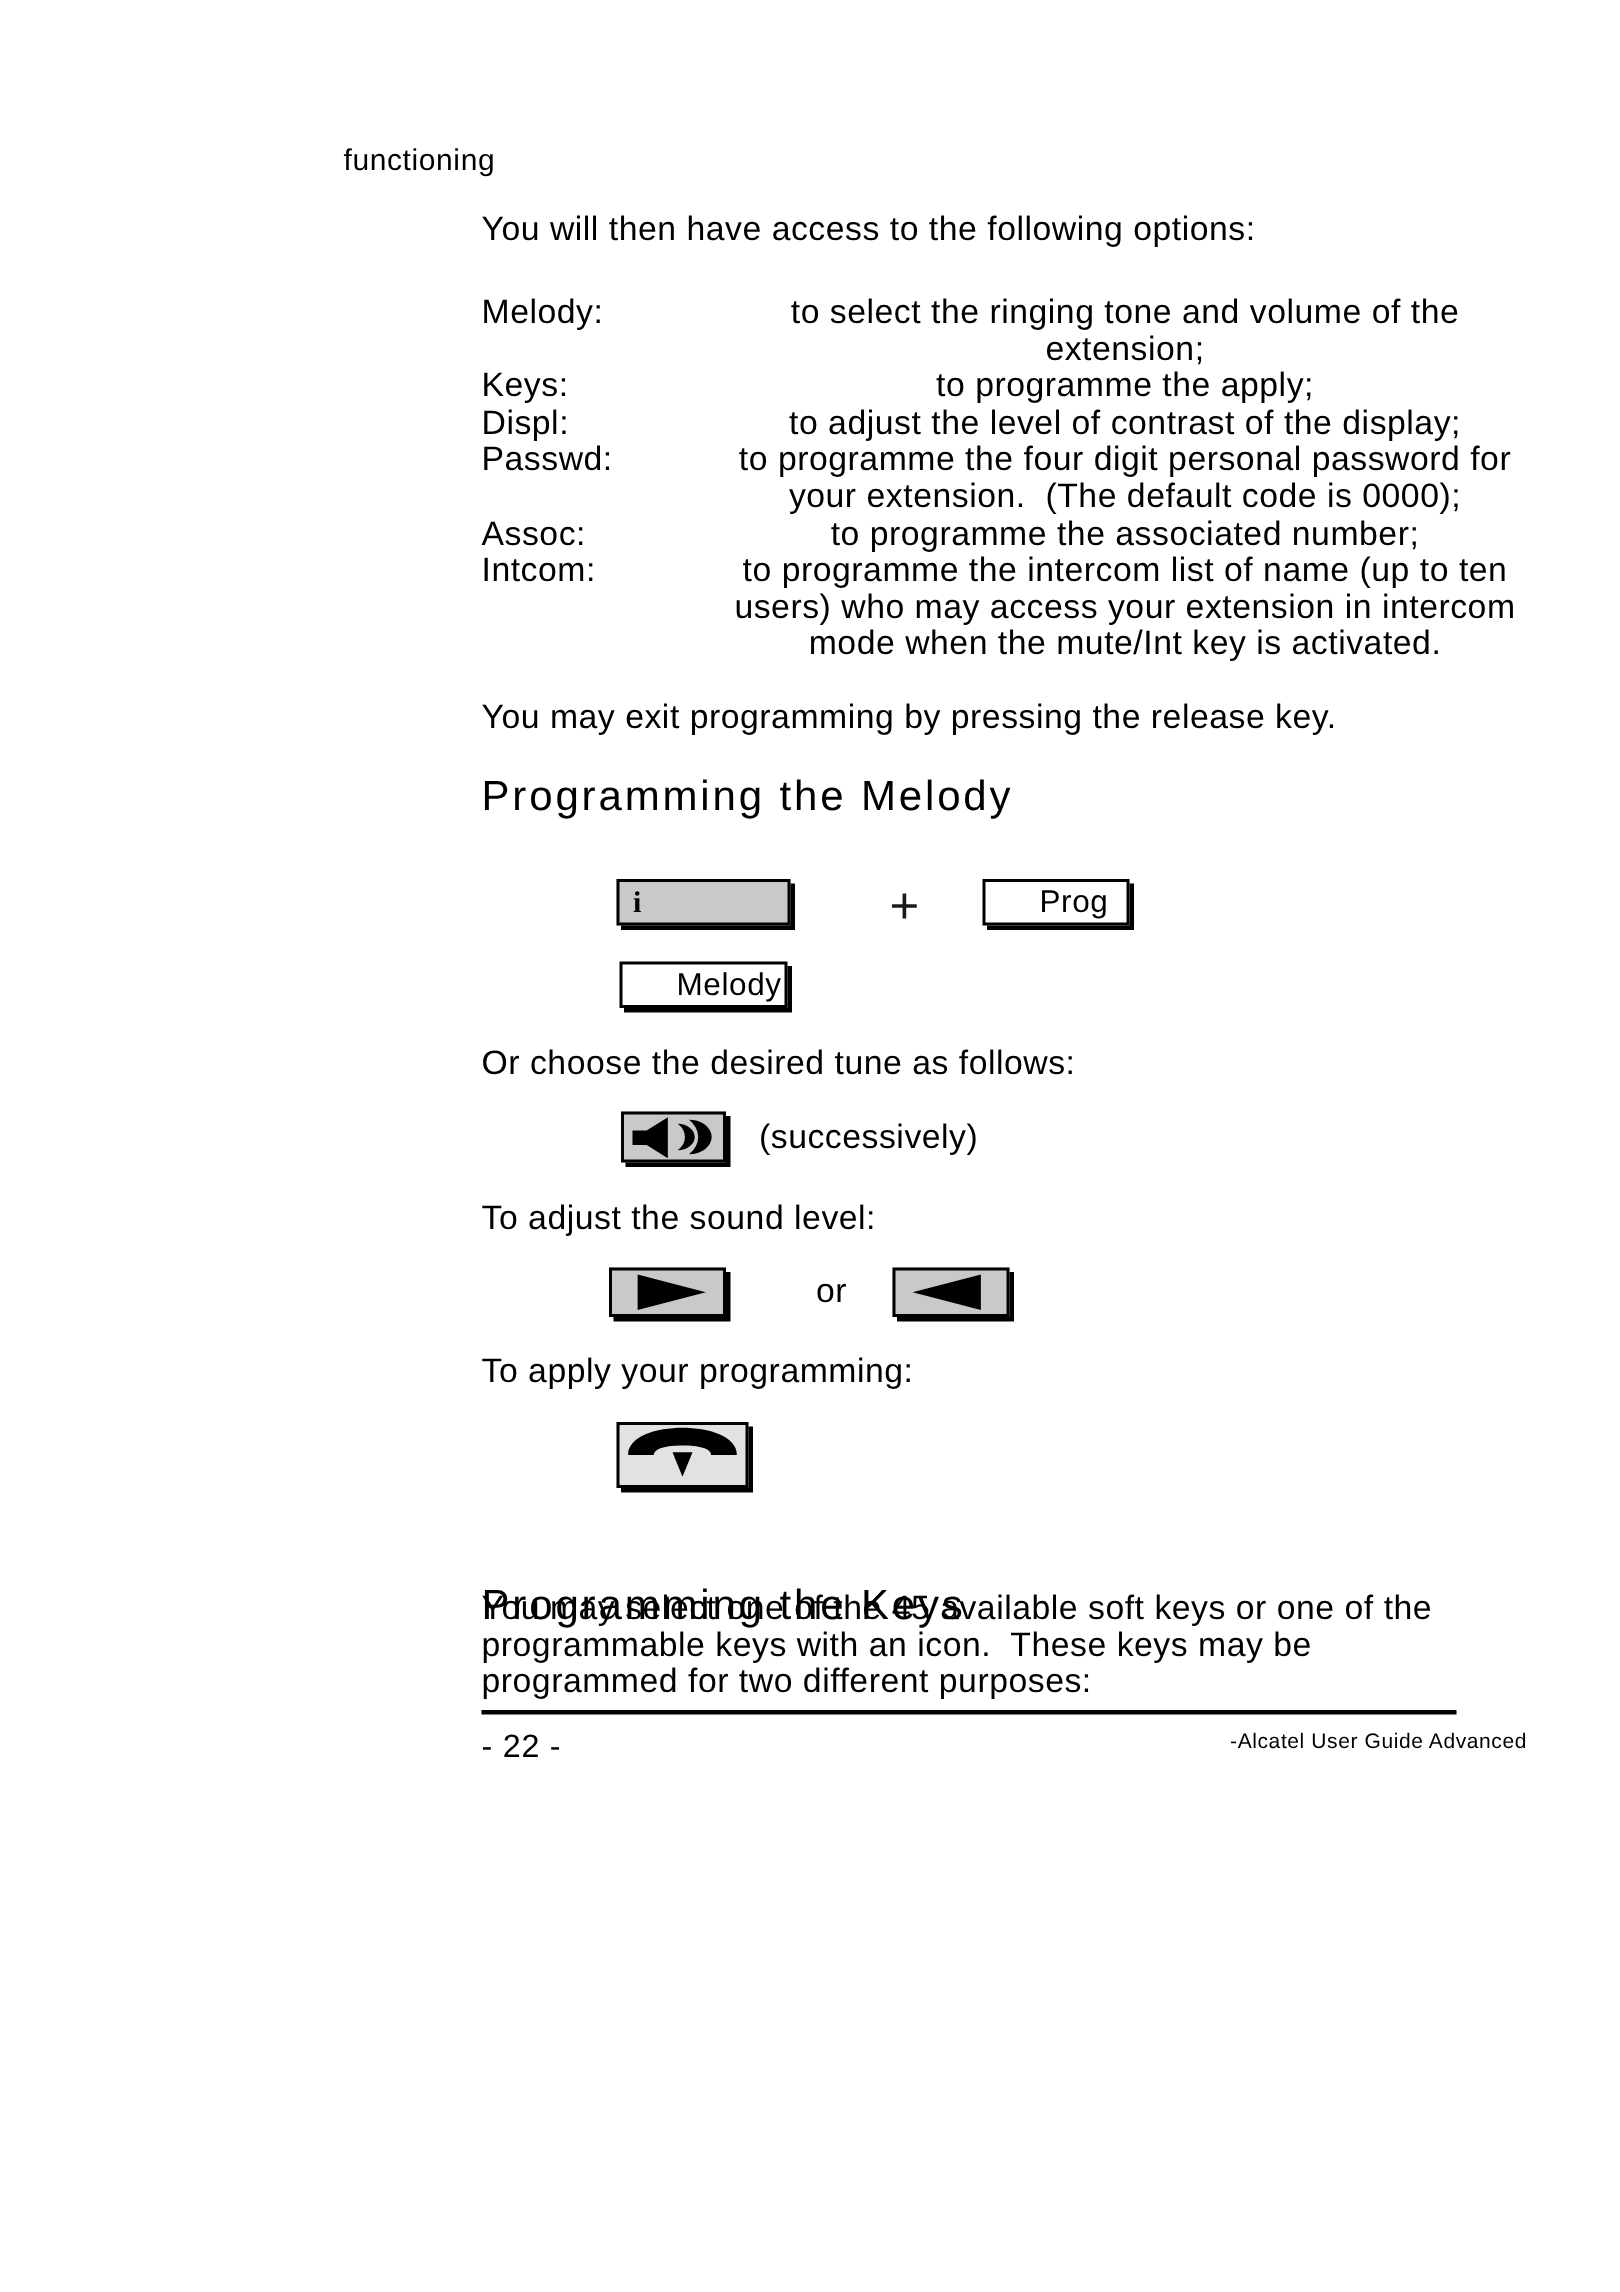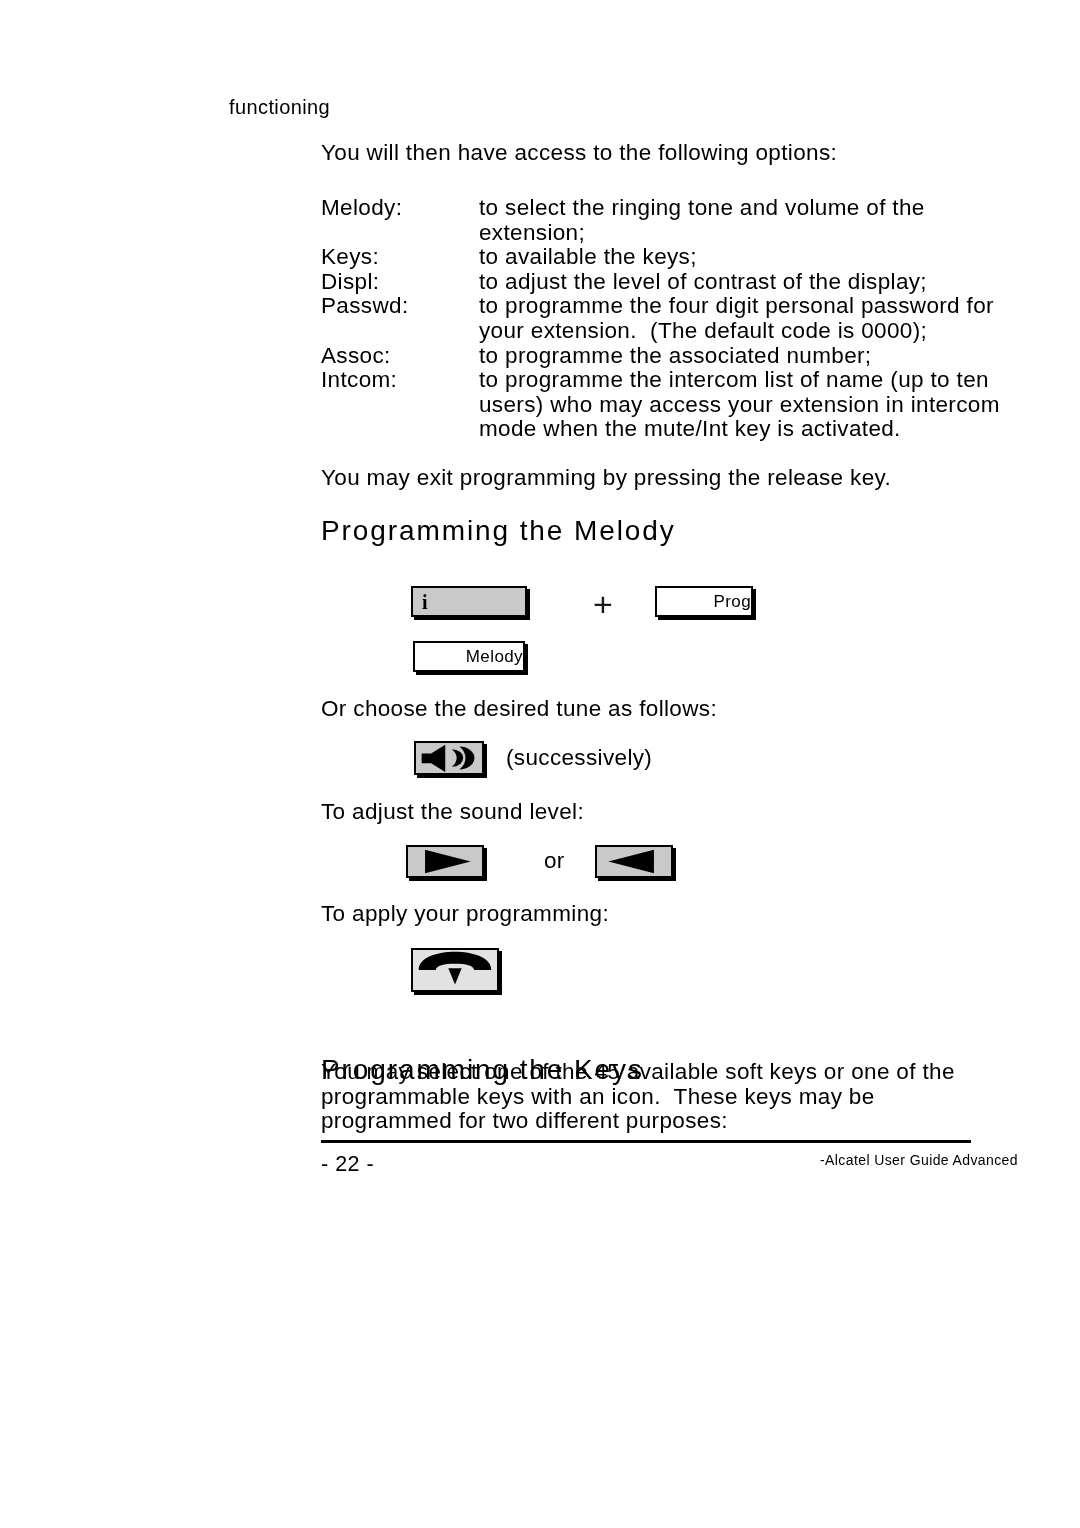--- a/index.html
+++ b/index.html
@@ -75,20 +75,21 @@
     letter-spacing: 0.35px;
     gap: 24px;
   }
   .opt-term {
     flex: 0 0 134px;
     white-space: nowrap;
   }
   .opt-def {
     flex: 1 1 auto;
     white-space: pre-wrap;
+    text-align: center;
   }
 
   
   .keyrow {
     position: absolute;
     left: 0;
   }
   #keys-melody-1 { top: 586px; }
   #keys-melody-2 { top: 641px; }
   #keys-speaker  { top: 741px; }
@@ -102,22 +103,22 @@
     border: 2px solid #000000;
     background: #ffffff;
     box-shadow: 3px 3px 0 0 #000000;
     vertical-align: middle;
   }
   .keybox.grey { background: #c9c9c9; }
   .keybox.lightgrey { background: #e2e2e2; }
 
   .key-label {
     display: block;
-    text-align: right;
-    font-size: 17px;
+    text-align: left;
+    font-size: 21px;
     line-height: 28px;
     letter-spacing: 0.4px;
     white-space: nowrap;
     padding-left: 36px;
   }
   .key-label.left {
     text-align: left;
     padding-left: 9px;
     font-family: "Liberation Serif", serif;
     font-weight: bold;
@@ -198,21 +199,21 @@
     <div class="para abs" id="p-intro">You will then have access to the following options:</div>
 
     <div class="options">
       <div class="opt-row">
         <div class="opt-term">Melody:</div>
         <div class="opt-def">to select the ringing tone and volume of the
 extension;</div>
       </div>
       <div class="opt-row">
         <div class="opt-term">Keys:</div>
-        <div class="opt-def">to available the keys;</div>
+        <div class="opt-def">to programme the apply;</div>
       </div>
       <div class="opt-row">
         <div class="opt-term">Displ:</div>
         <div class="opt-def">to adjust the level of contrast of the display;</div>
       </div>
       <div class="opt-row">
         <div class="opt-term">Passwd:</div>
         <div class="opt-def">to programme the four digit personal password for
 your extension.  (The default code is 0000);</div>
       </div>

